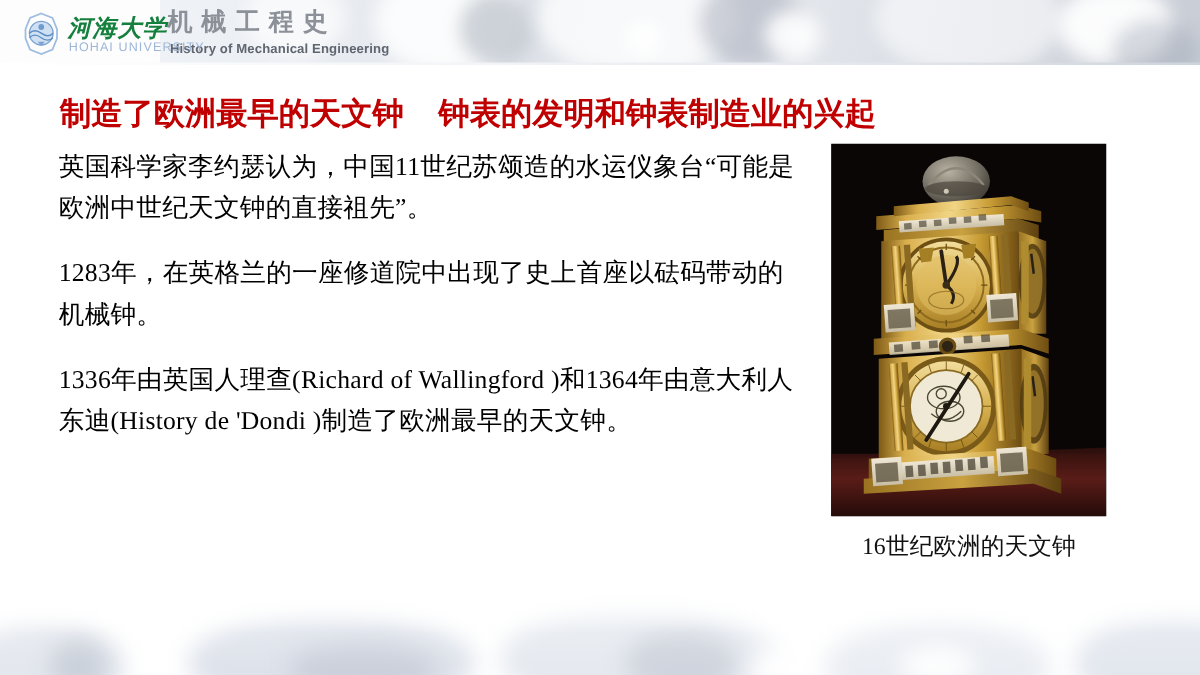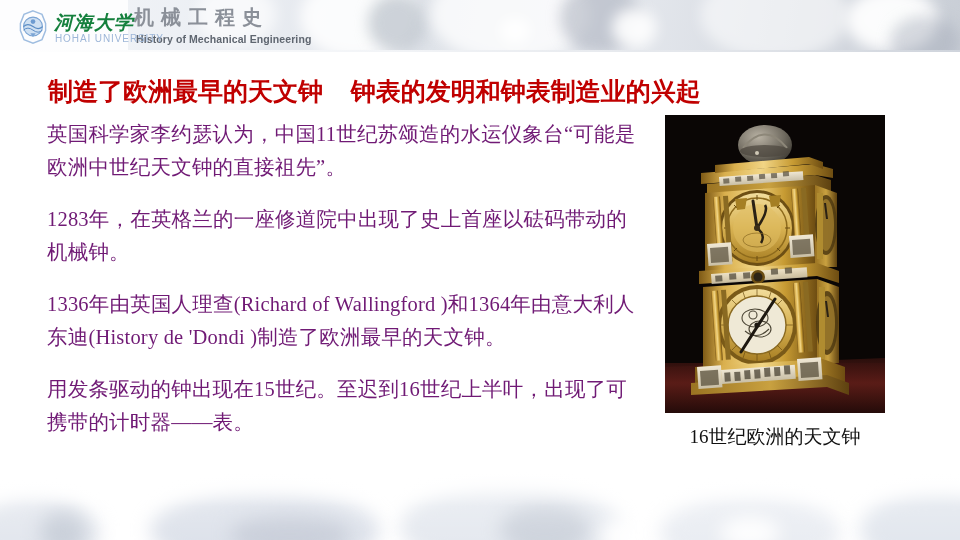--- a/index.html
+++ b/index.html
@@ -67,21 +67,21 @@
     font-family:"Liberation Sans", sans-serif; font-weight:bold;
     font-size:25px; color:#C00000; white-space:pre; line-height:1.2;
   }
 
   
   .body-col {
     position:absolute; left:47px; top:118px; width:600px;
   }
   .para {
     font-family:"Liberation Serif", serif;
-    font-size:20.5px; color:#701a75; line-height:33px;
+    font-size:20.5px; color:#000000; line-height:33px;
     text-align:left; margin-bottom:19px; letter-spacing:.2px;
   }
   .para:last-child { margin-bottom:0; }
 
   
   .photo-wrap {
     position:absolute; left:665px; top:115px; width:220px; height:298px;
     overflow:hidden; background:#0b0705;
   }
   .photo-svg { display:block; width:220px; height:298px; }
@@ -146,21 +146,20 @@
   </div>
   <div class="hdr-underline"></div>
 </div>
 
 <div class="slide-title">制造了欧洲最早的天文钟    钟表的发明和钟表制造业的兴起</div>
 
 <div class="body-col">
   <p class="para">英国科学家李约瑟认为，中国11世纪苏颂造的水运仪象台“可能是欧洲中世纪天文钟的直接祖先”。</p>
   <p class="para">1283年，在英格兰的一座修道院中出现了史上首座以砝码带动的机械钟。</p>
   <p class="para">1336年由英国人理查(Richard of Wallingford )和1364年由意大利人东迪(History de 'Dondi )制造了欧洲最早的天文钟。</p>
-  <p class="para">用发条驱动的钟出现在15世纪。至迟到16世纪上半叶，出现了可携带的计时器——表。</p>
 </div>
 
 <div class="photo-wrap">
   <svg class="photo-svg" viewBox="0 0 220 298">
     <defs>
       <linearGradient id="gold" x1="0" y1="0" x2="1" y2="0">
         <stop offset="0" stop-color="#7e5a16"></stop>
         <stop offset=".18" stop-color="#d9af4d"></stop>
         <stop offset=".45" stop-color="#f1d585"></stop>
         <stop offset=".72" stop-color="#c79b33"></stop>

